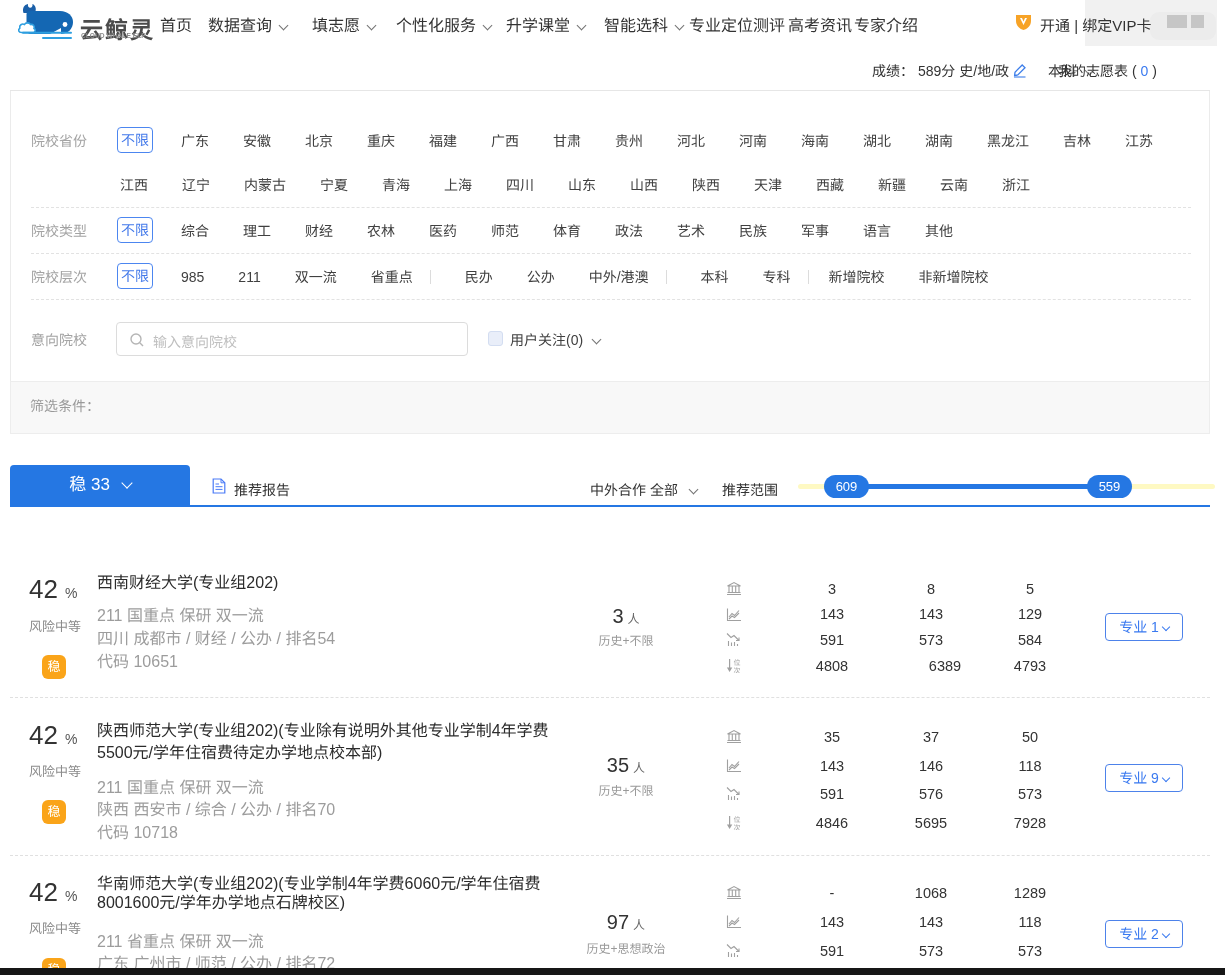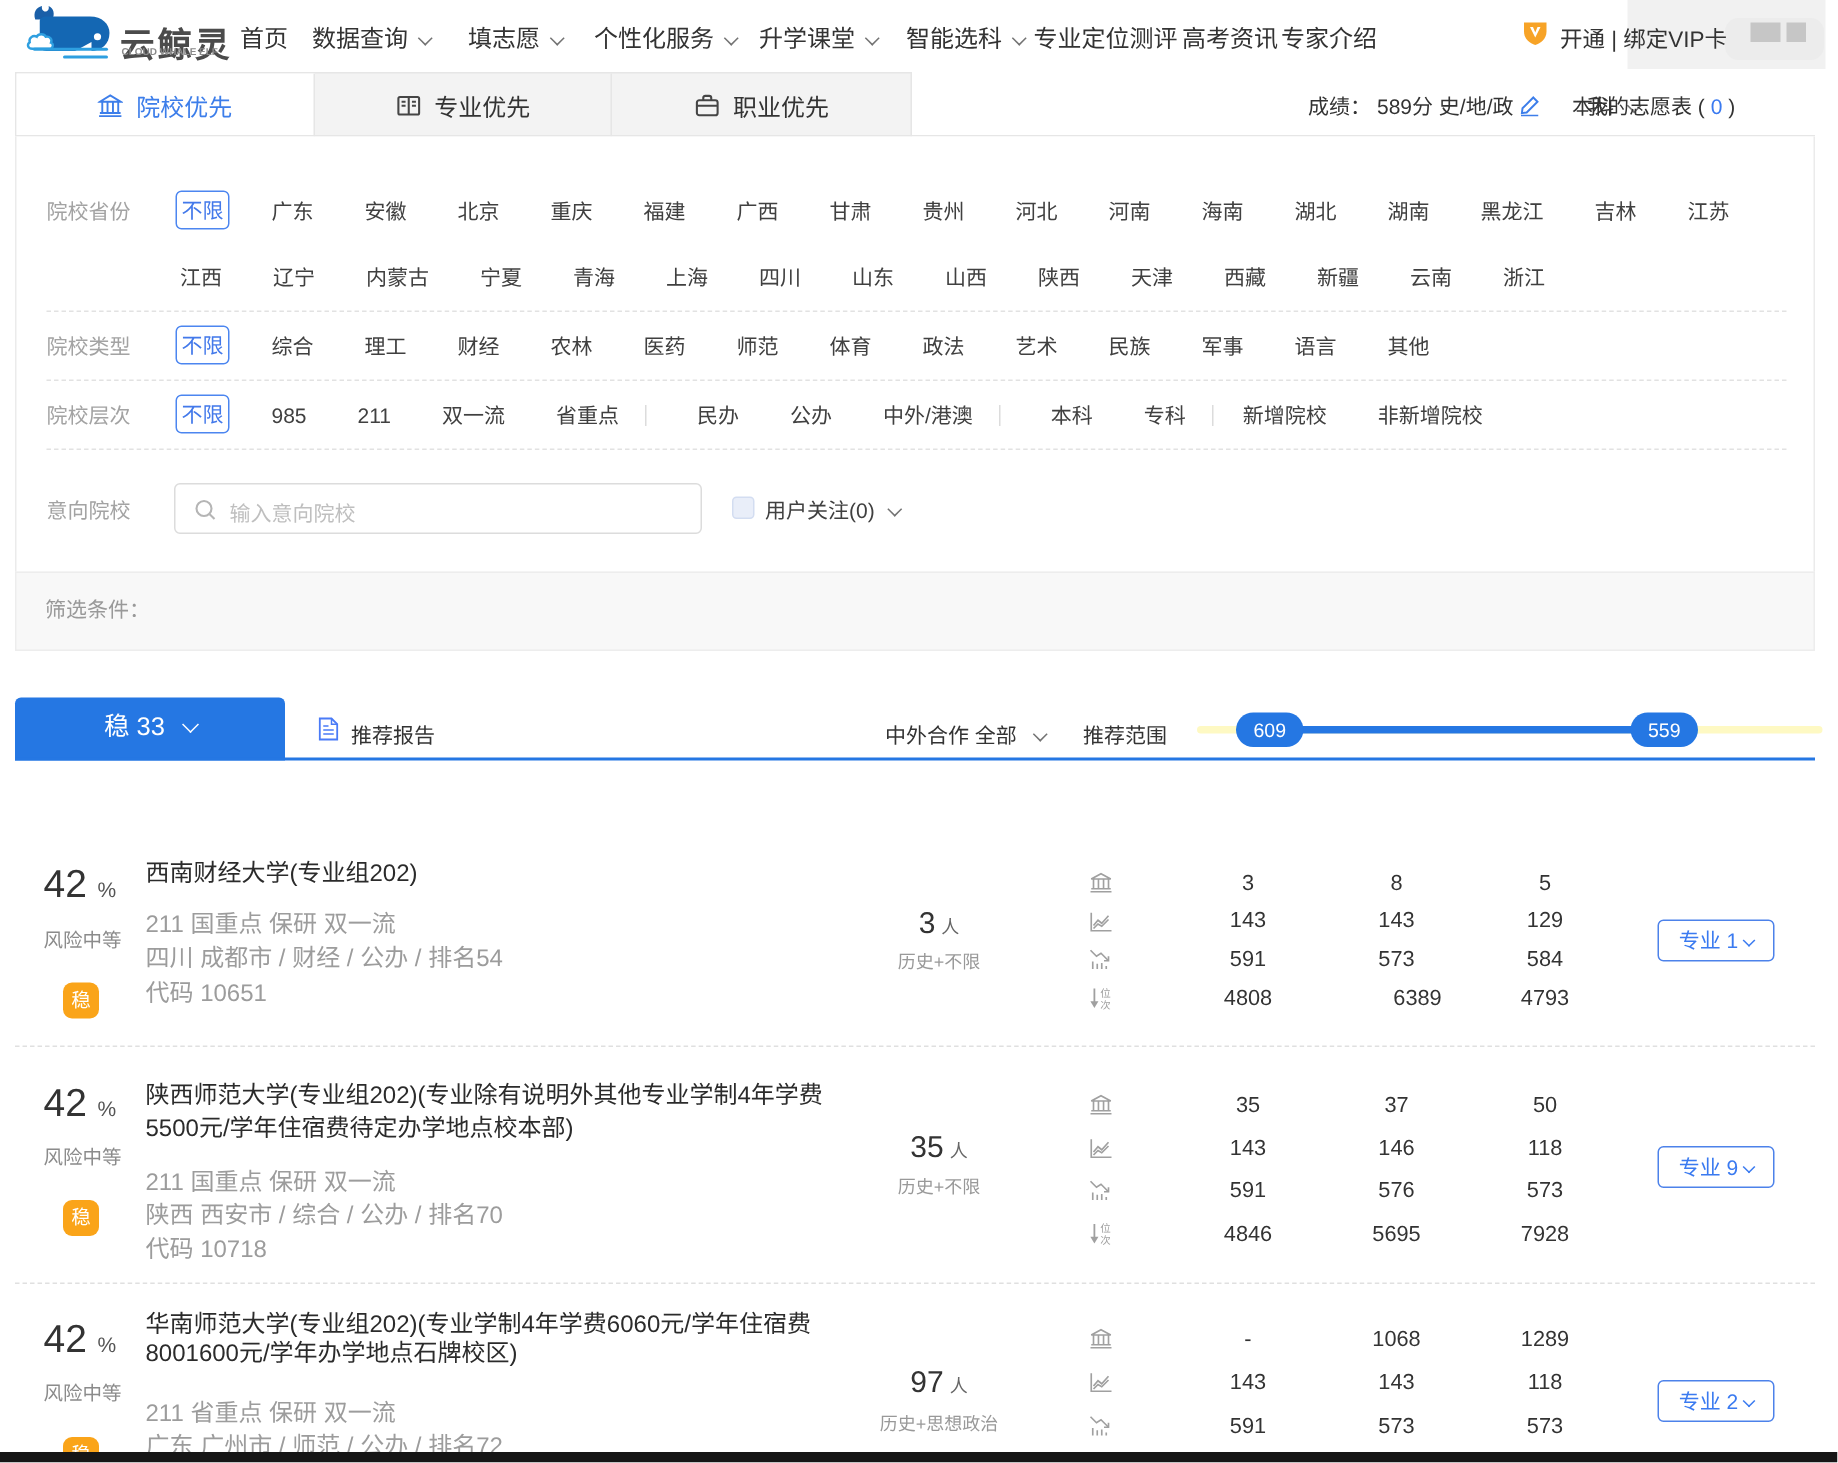--- a/index.html
+++ b/index.html
@@ -100,46 +100,20 @@
     <div class="nav-item" style="left:788px">高考资讯</div>
     <div class="nav-item" style="left:854px">专家介绍</div>
 
     <svg class="abs" style="left:1015px;top:13px" width="17" height="18" viewBox="0 0 17 18">
       <path d="M1 2 L16 2 L16 8 C16 13 12 16 8.5 17 C5 16 1 13 1 8 Z" fill="#f7a327"></path>
       <path d="M5 5 L8.5 12 L12 5 L10 5 L8.5 8.6 L7 5 Z" fill="#fff"></path>
     </svg>
     <div class="nav-item" style="left:1040px;top:14px;font-size:15px;">开通 | 绑定VIP卡</div>
   </div>
 
-  <div class="tabstrip">
-    <div class="tab active">
-      <svg width="17" height="17" viewBox="0 0 16 16" fill="none" stroke="#3d7eea" stroke-width="1.2">
-        <path d="M1.5 5.5 L8 1.5 L14.5 5.5 Z"></path>
-        <path d="M3 5.5 V12 M6.3 5.5 V12 M9.7 5.5 V12 M13 5.5 V12"></path>
-        <path d="M1.5 12.5 H14.5 M1 14.5 H15"></path>
-      </svg>
-      院校优先
-    </div>
-    <div class="tab">
-      <svg width="17" height="17" viewBox="0 0 16 16" fill="none" stroke="#454545" stroke-width="1.3">
-        <rect x="1.5" y="2.5" width="13" height="11" rx="1"></rect>
-        <path d="M8 2.5 V13.5"></path>
-        <path d="M3.5 5.5 H6 M3.5 8 H6 M10 5.5 H12.5 M10 8 H12.5"></path>
-      </svg>
-      专业优先
-    </div>
-    <div class="tab">
-      <svg width="17" height="17" viewBox="0 0 16 16" fill="none" stroke="#454545" stroke-width="1.3">
-        <rect x="1.5" y="4.5" width="13" height="9.5" rx="1.5"></rect>
-        <path d="M5.5 4.5 V3 C5.5 2.2 6 1.8 6.8 1.8 L9.2 1.8 C10 1.8 10.5 2.2 10.5 3 V4.5"></path>
-        <path d="M1.5 8 H14.5"></path>
-      </svg>
-      职业优先
-    </div>
-  </div>
   <div class="tabline"></div>
   <div class="scoreline" style="left:872px">成绩：</div>
   <div class="scoreline" style="left:918px">589分 史/地/政</div>
   <svg class="abs" style="left:1012px;top:63px" width="15" height="15" viewBox="0 0 15 15" fill="none" stroke="#3d7eea" stroke-width="1.3">
     <path d="M10.2 2 L13 4.8 L5.8 12 L2.6 12.4 L3 9.2 Z"></path>
     <path d="M2 14 L13.5 14" stroke-width="1.1"></path>
   </svg>
   <div class="scoreline" style="left:1048px">本科<span class="car" style="margin-left:10px"></span></div>
   <div class="scoreline" style="left:1058px">我的志愿表 (<span style="color:#3a7af0"> 0 </span>)</div>
 

